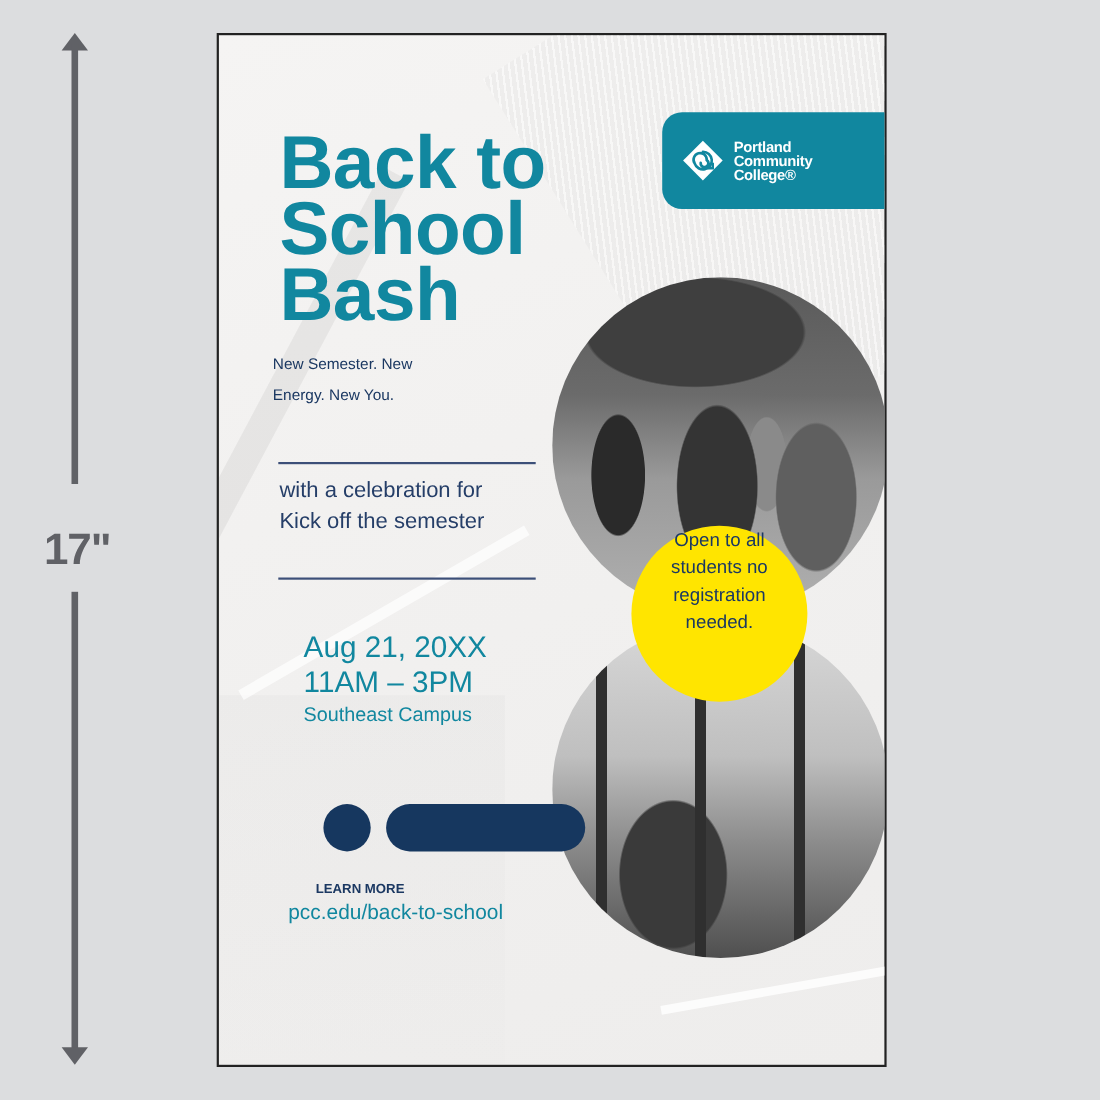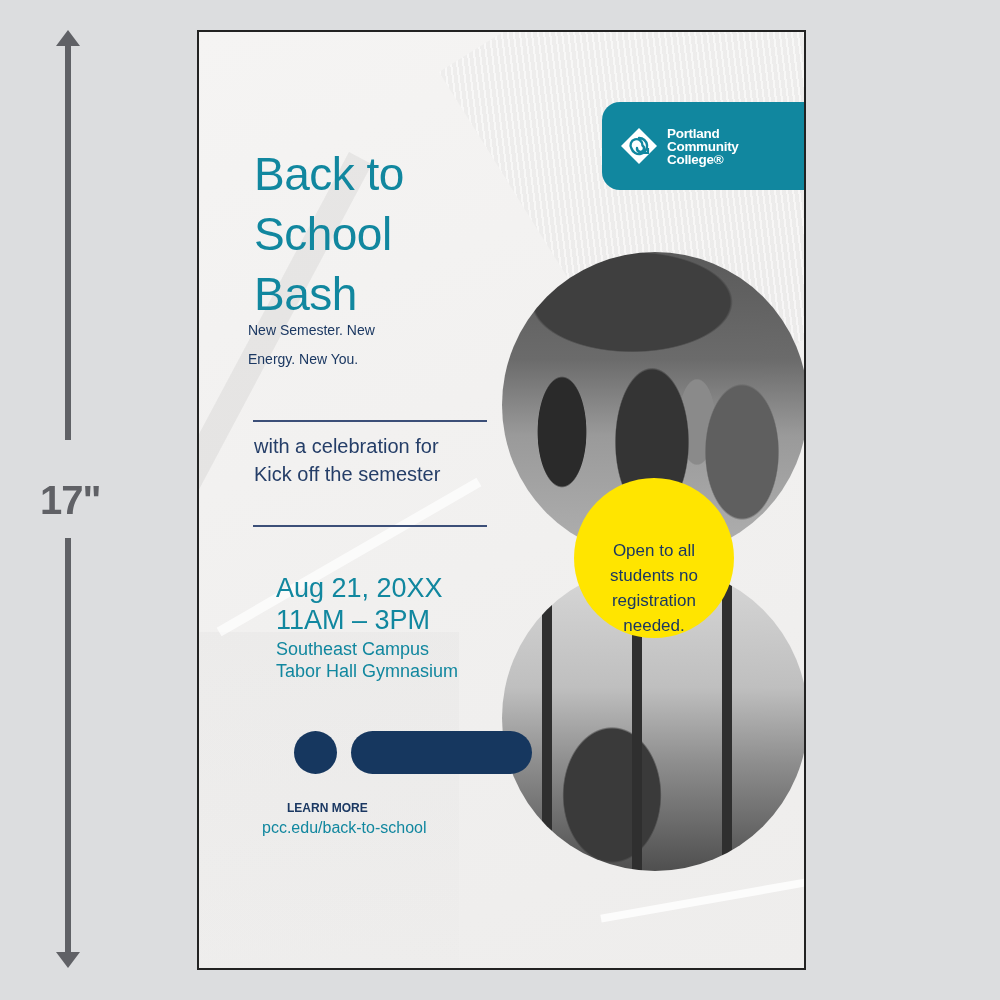--- a/index.html
+++ b/index.html
@@ -77,25 +77,24 @@
     font-weight: bold;
     font-size: 13.5px;
     line-height: 13px;
     letter-spacing: -0.3px;
   }
 
   .title {
     position: absolute;
     left: 55px; top: 86px;
     color: #11879f;
-    font-size: 46px;
+    font-size: 68px;
     line-height: 60px;
-    font-weight: normal;
+    font-weight: bold;
     letter-spacing: -0.5px;
-    margin-top: 26px;
   }
   .title span { display: block; }
 
   .tagline {
     position: absolute;
     left: 49px; top: 284px;
     color: #1b3862;
     font-size: 14px;
     line-height: 29px;
   }
@@ -161,21 +160,21 @@
       linear-gradient(180deg, #d8d8d8 0%, #bfbfbf 40%, #8d8d8d 65%, #4f4f4f 100%);
   }
 
   .badge {
     position: absolute;
     left: 375px; top: 446px;
     width: 160px; height: 160px;
     border-radius: 50%;
     background: #ffe500;
     color: #1b3862;
-    display: flex; align-items: flex-end; justify-content: center;
+    display: flex; align-items: flex-start; justify-content: center;
     text-align: center;
     font-size: 17px;
     line-height: 25px;
   }
   .badge span { display: block; }
 
   .pill-dot {
     position: absolute;
     left: 95px; top: 699px;
     width: 43px; height: 43px;
@@ -194,21 +193,21 @@
     position: absolute;
     left: 63px; top: 769px;
     font-size: 12px;
     font-weight: bold;
     color: #1b3862;
     margin-left: 25px;
   }
   .learn-url {
     position: absolute;
     left: 63px; top: 787px;
-    font-size: 16px;
+    font-size: 19px;
     color: #11879f;
     text-decoration: none;
   }
 </style>
 </head>
 <body>
 
 <div class="arrow-up"></div>
 <div class="dim-line top"></div>
 <div class="dim-label">17"</div>
@@ -250,21 +249,20 @@
   <div class="intro">
     <span>with a celebration for</span>
     <span>Kick off the semester</span>
   </div>
   <div class="rule r2"></div>
 
   <div class="event">
     <span class="date">Aug 21, 20XX</span>
     <span class="time">11AM – 3PM</span>
     <span class="loc">Southeast Campus</span>
-    <span class="loc">Tabor Hall Gymnasium</span>
   </div>
 
   <div class="photo p1"></div>
   <div class="photo p2"></div>
 
   <div class="badge">
     <div>
       <span>Open to all</span>
       <span>students no</span>
       <span>registration</span>

